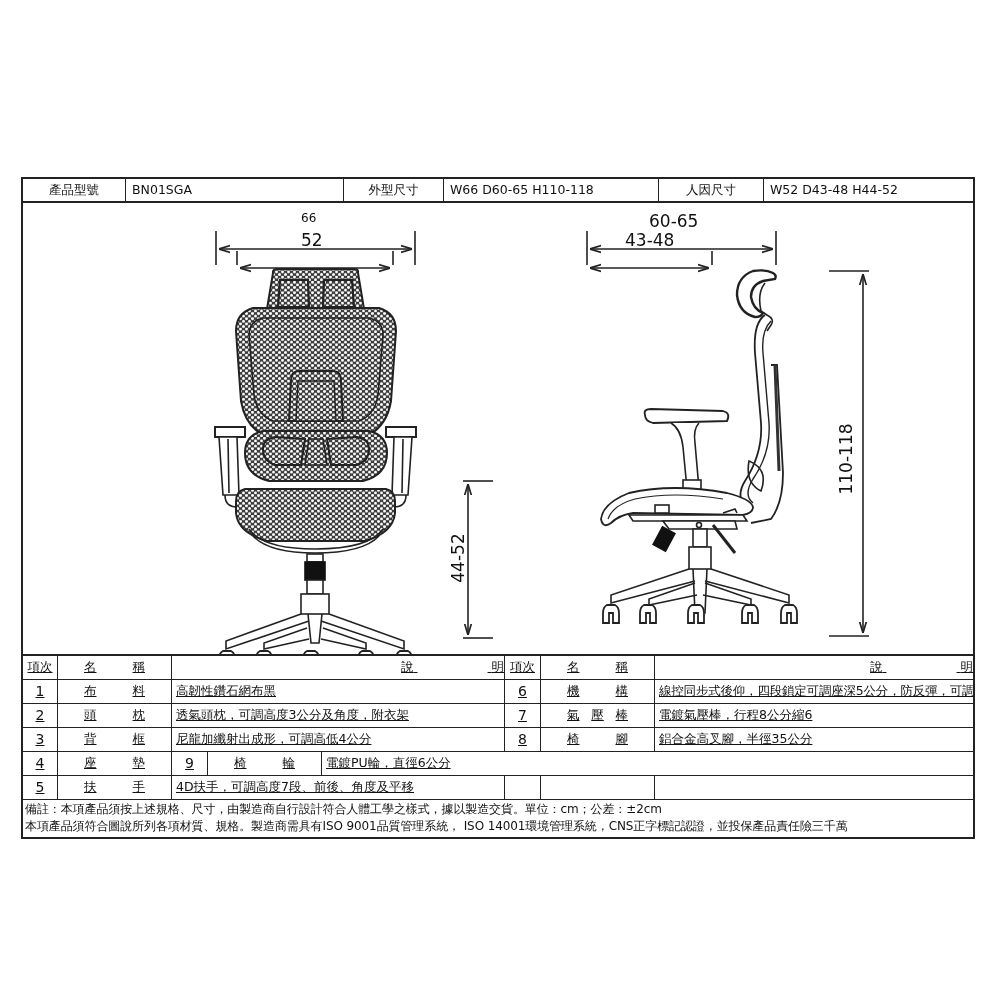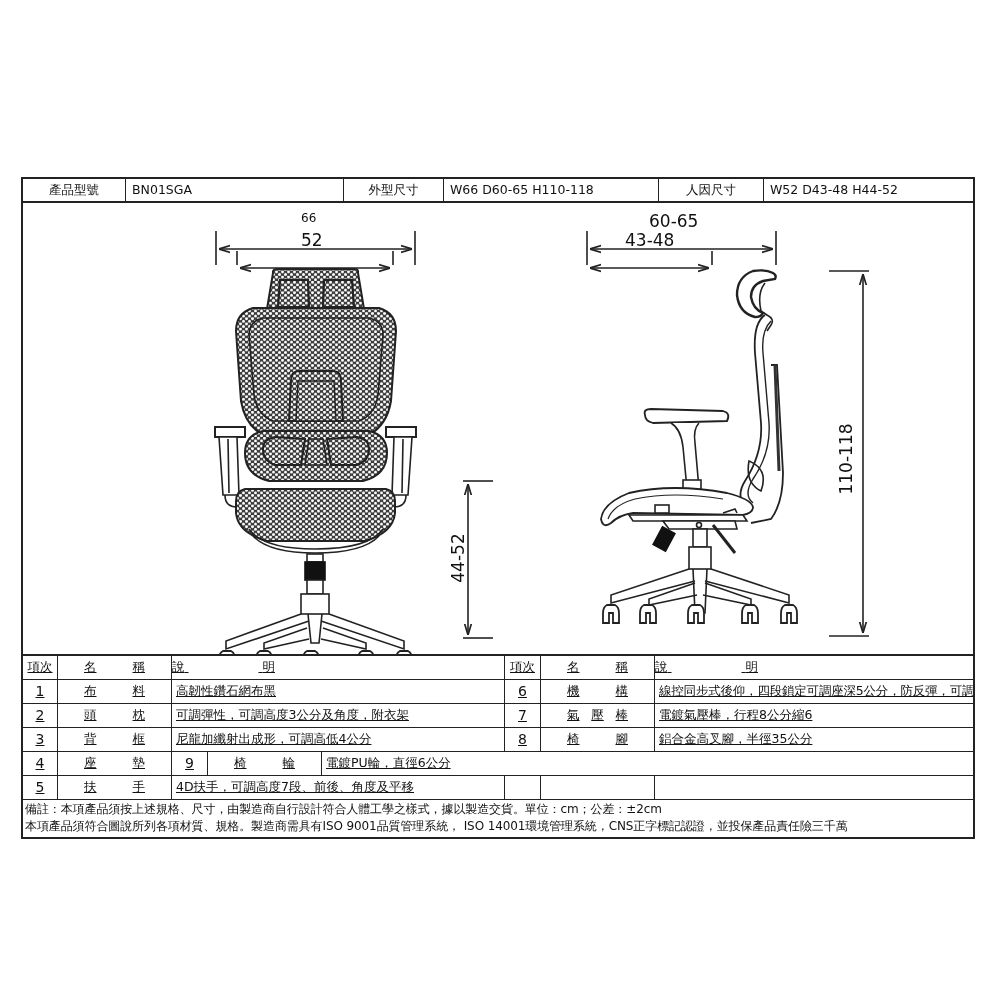--- a/index.html
+++ b/index.html
@@ -25,21 +25,21 @@
   .parts { position: absolute; left: 0; top: 475px; width: 950px; border-top: 2px solid #222; }
   .prow { display: flex; height: 24px; border-bottom: 1.5px solid #222; text-decoration: underline; }
   .prow .c { height: 22.5px; line-height: 22.5px; font-size: 12.5px; border-right: 1.5px solid #222; white-space: nowrap; overflow: hidden; }
   .prow .c.last { border-right: none; }
   .c-no { width: 35px; text-align: center; }
   .c-name { width: 114px; text-align: center; letter-spacing: 0; }
   .c-desc { width: 333px; padding-left: 4px; }
   .c-no2 { width: 36px; text-align: center; }
   .c-name2 { width: 114px; text-align: center; }
   .c-desc2 { width: 318px; padding-left: 4px; }
-  .hrow .c-desc, .hrow .c-desc2 { text-align: left; padding-left: 0; word-spacing: 0; }
+  .hrow .c-desc, .hrow .c-desc2 { text-align: right; padding-left: 0; word-spacing: 0; }
   .spread { display: flex; justify-content: space-between; padding: 0 26px; }
   .spread3 { display: flex; justify-content: space-between; padding: 0 26px; }
   .small { font-size: 10.5px; letter-spacing: -0.2px; }
   .c-no.num, .c-no2.num { font-size: 14px; }
 
   
   .notes { position: absolute; left: 0; top: 622px; width: 950px; height: 36px; padding-left: 2px; }
   .notes div { font-size: 12px; line-height: 17px; white-space: nowrap; letter-spacing: -0.1px; }
 </style>
 </head>
@@ -231,21 +231,21 @@
       </div>
       <div class="c c-desc2 last small">線控同步式後仰，四段鎖定可調座深5公分，防反彈，可調彈性</div>
     </div>
 
     <div class="prow">
       <div class="c c-no num">2</div>
       <div class="c c-name spread">
         <span>頭</span>
         <span>枕</span>
       </div>
-      <div class="c c-desc">可調彈性，可調高度3公分及角度，附衣架</div>
+      <div class="c c-desc">透氣頭枕，可調高度3公分及角度，附衣架</div>
       <div class="c c-no2 num">7</div>
       <div class="c c-name2 spread3">
         <span>氣</span>
         <span>壓</span>
         <span>棒</span>
       </div>
       <div class="c c-desc2 last">電鍍氣壓棒，行程8公分縮6</div>
     </div>
 
     <div class="prow">

